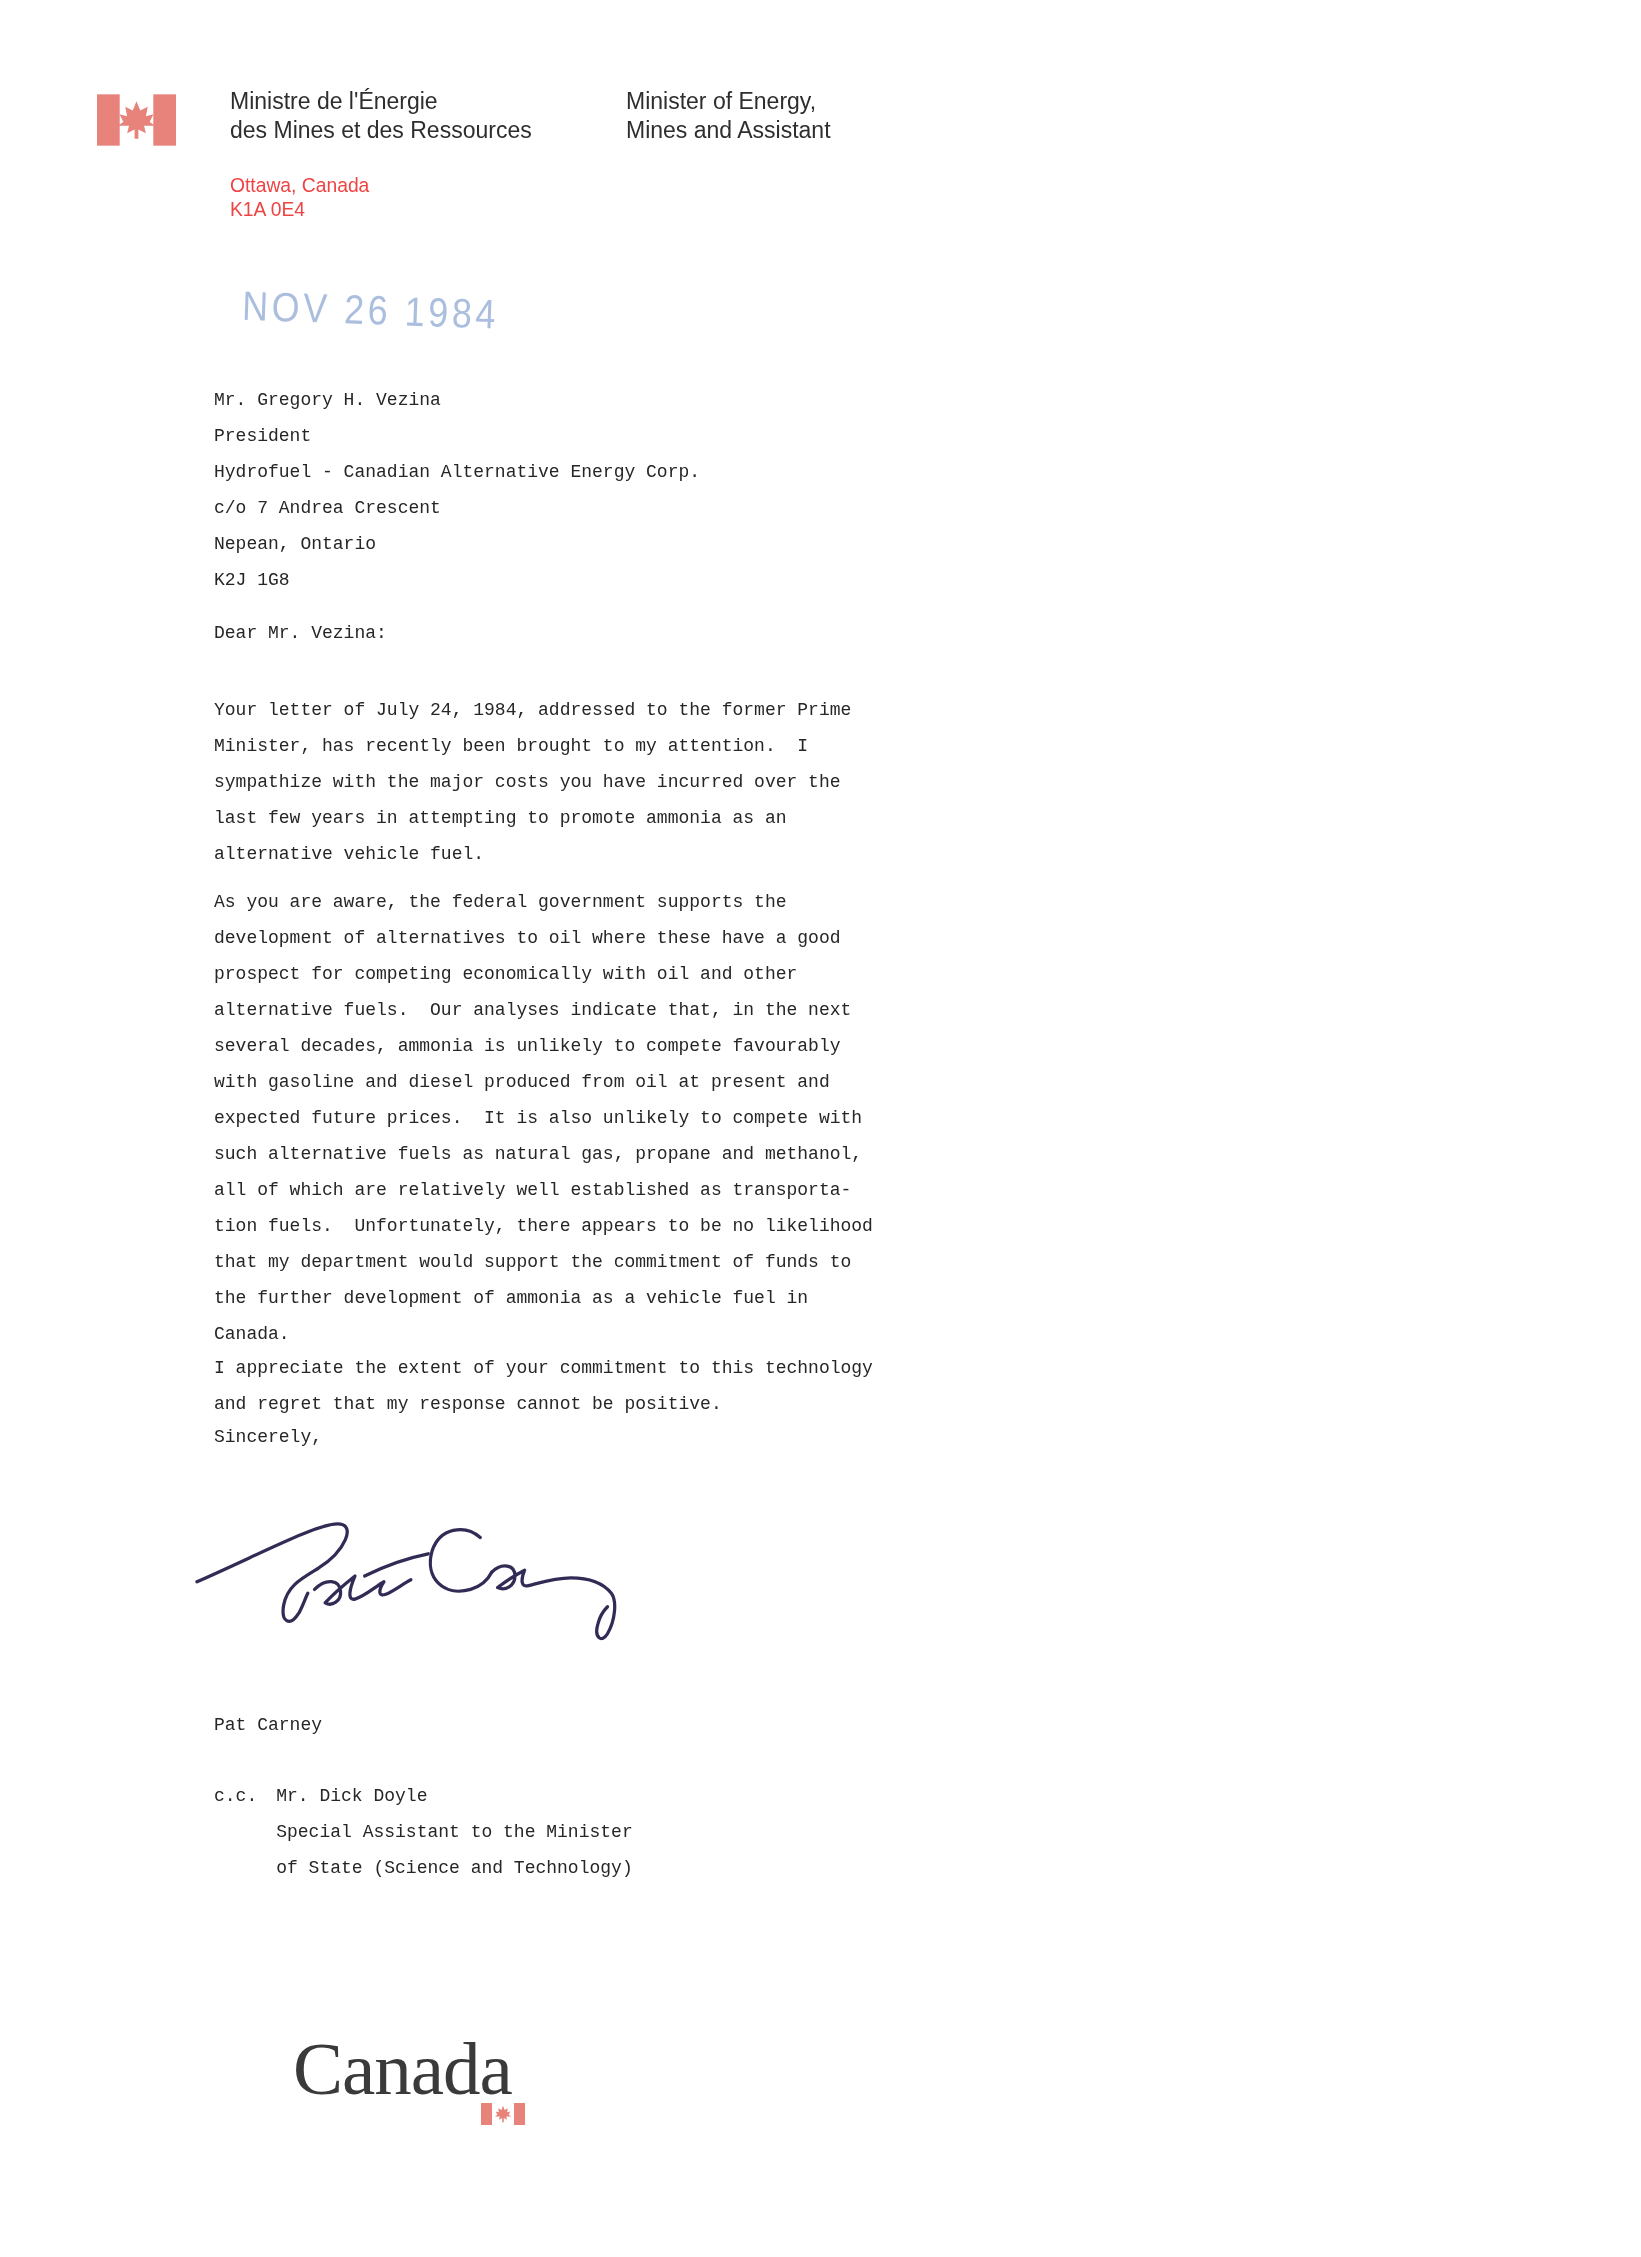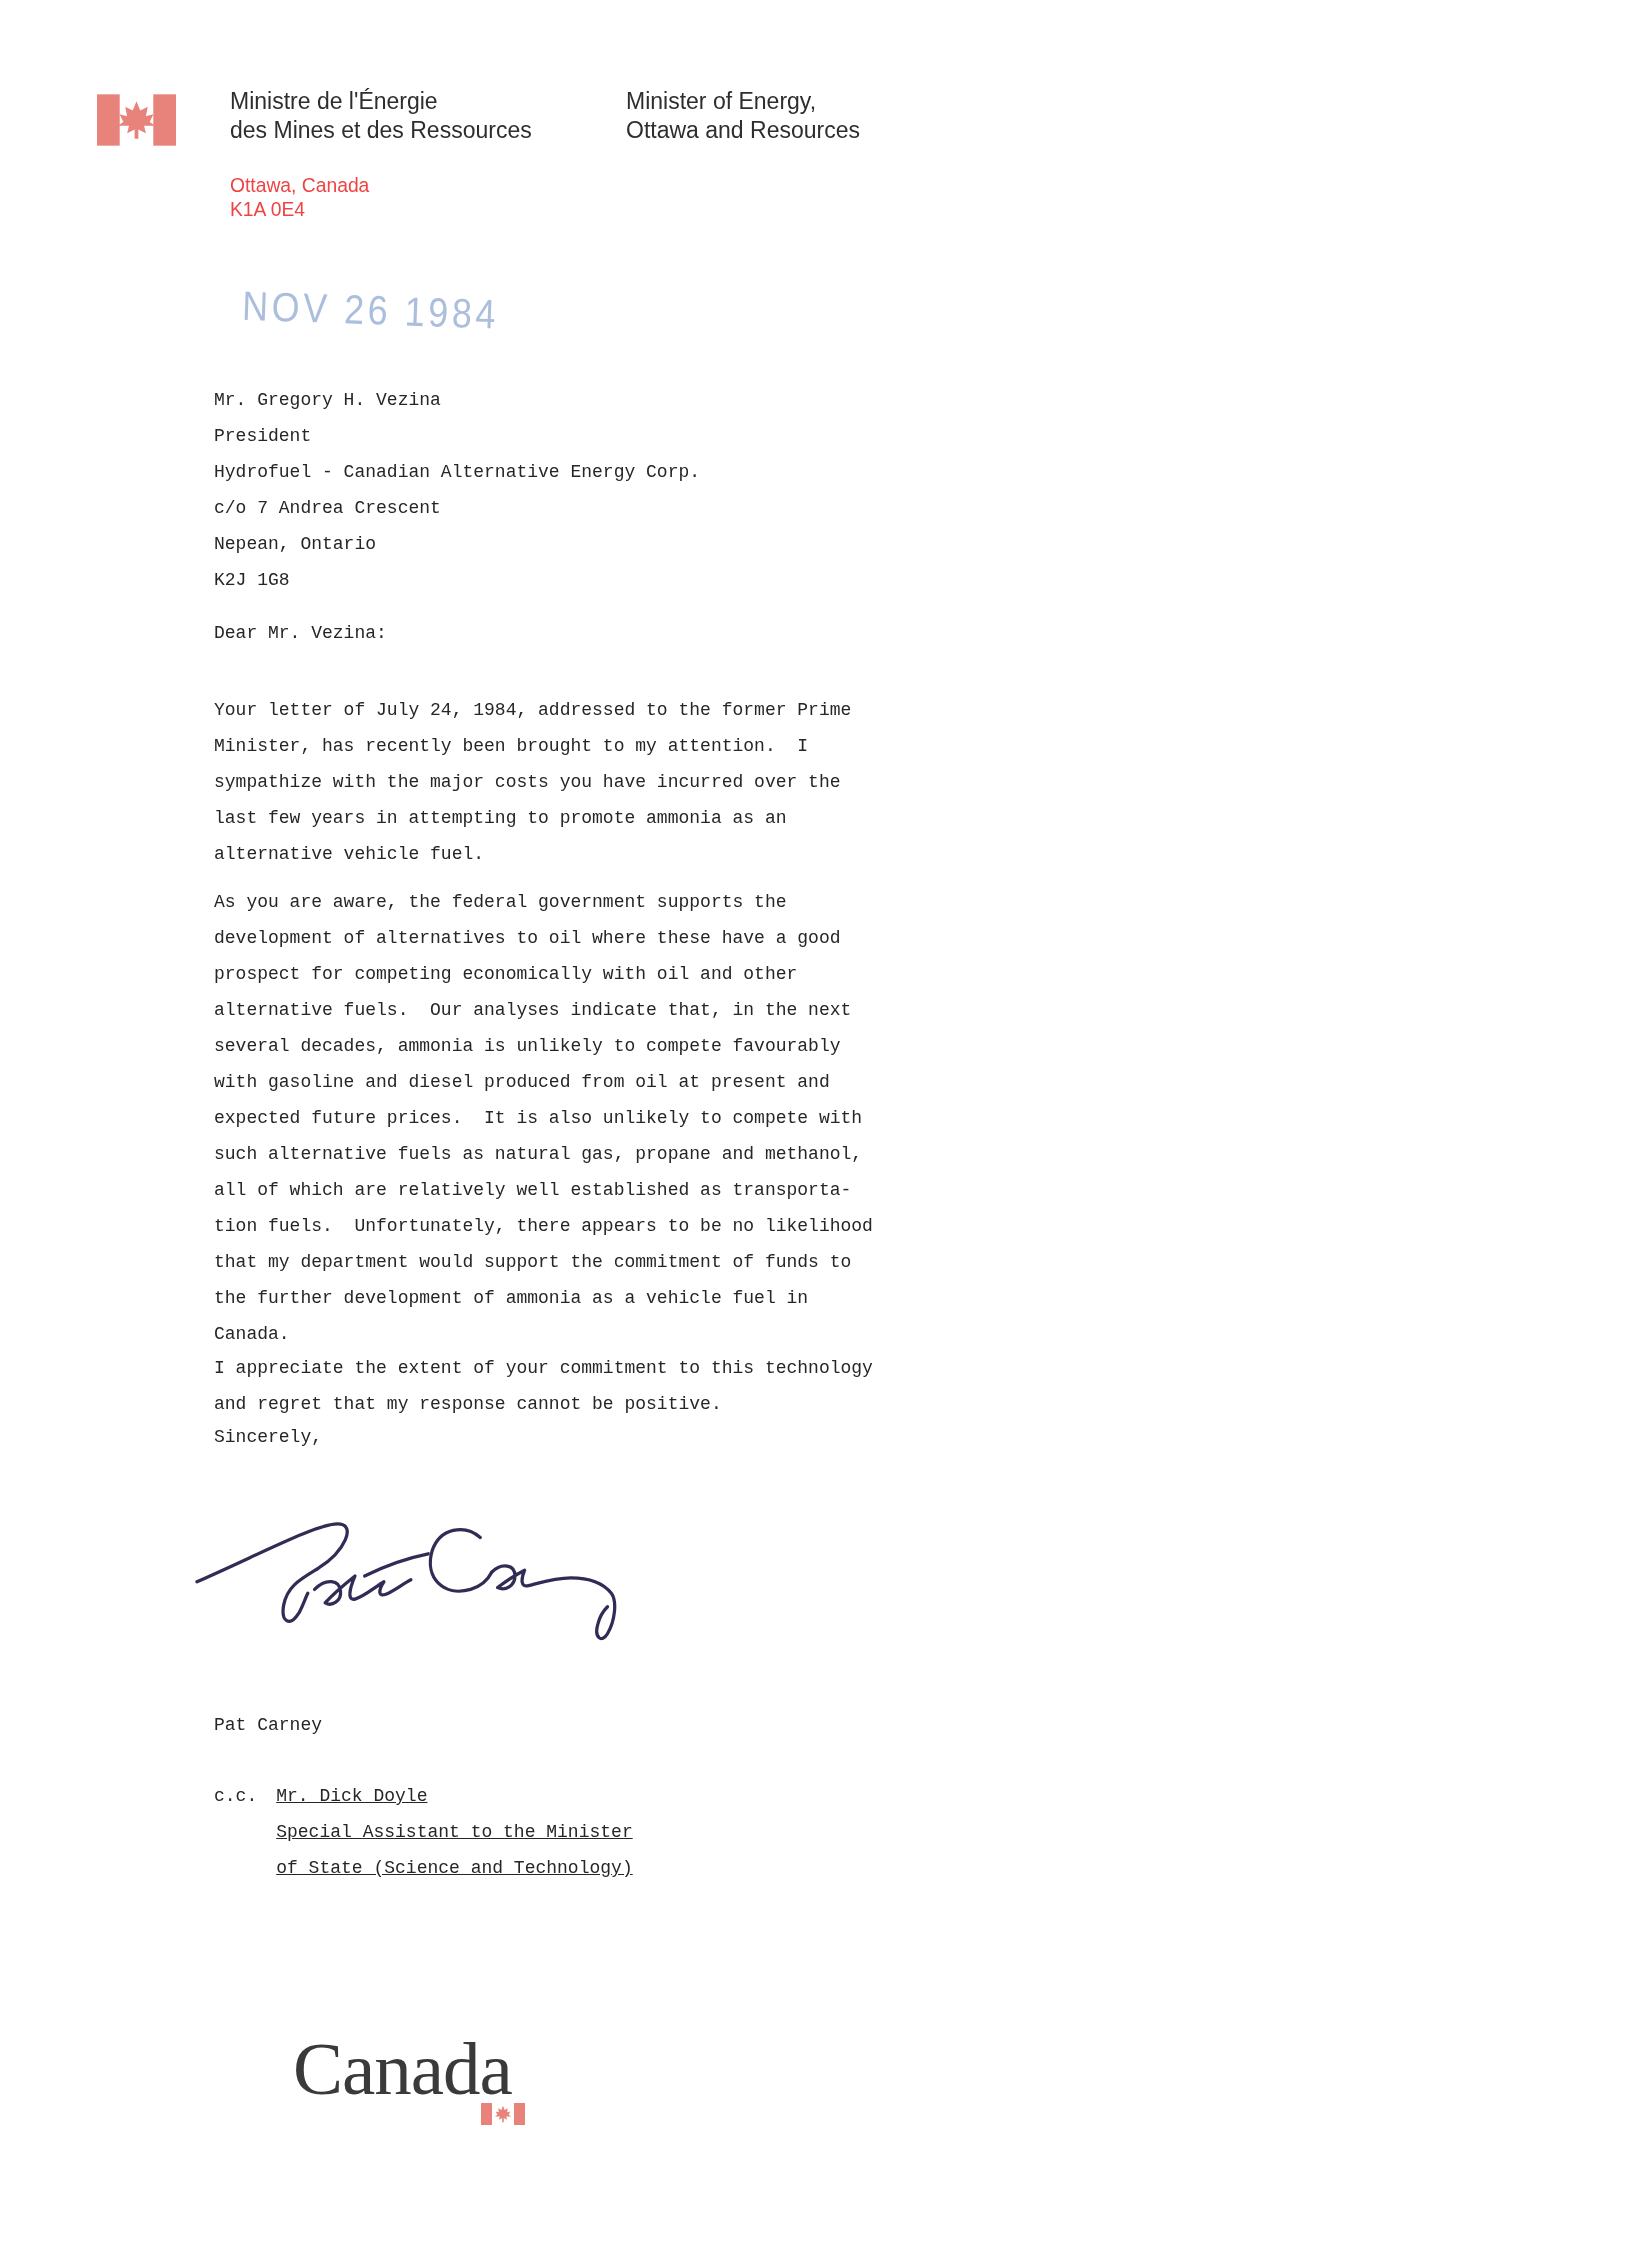--- a/index.html
+++ b/index.html
@@ -71,21 +71,21 @@
   .p1 { top: 692px; }
   .p2 { top: 884px; }
   .p3 { top: 1322px; margin-top: 28px; }
   .closing { top: 1419px; }
   .sig-name { top: 1684px; margin-top: 23px; }
   .cc {
     top: 1778px;
     display: flex;
   }
   .cc-label { margin-right: 19px; }
-  .cc-lines { white-space: pre; text-decoration: underline; }
+  .cc-lines { white-space: pre; }
   
   .signature {
     position: absolute;
     left: 191px; top: 1495px;
     width: 434px; height: 159px;
   }
   .signature svg { display: block; width: 100%; height: 100%; }
   
   .wordmark {
     position: absolute;
@@ -112,21 +112,21 @@
     <svg viewBox="0 0 80 52" aria-hidden="true">
       <rect x="0" y="0" width="23" height="52" fill="currentColor"></rect>
       <rect x="57" y="0" width="23" height="52" fill="currentColor"></rect>
       <path fill="currentColor" transform="translate(40,26) scale(1.9)" d="M0,-10 L2,-5 L6,-7 L5,-2 L9,-3 L7,1 L10,3 L4,3 L5,7 L1,5 L1,10 L-1,10 L-1,5 L-5,7 L-4,3 L-10,3 L-7,1 L-9,-3 L-5,-2 L-6,-7 L-2,-5 Z"></path>
     </svg>
   </div>
 
   <div class="dept dept-fr">Ministre de l'Énergie
 des Mines et des Ressources</div>
   <div class="dept dept-en">Minister of Energy,
-Ottawa and Resources</div>
+Mines and Assistant</div>
   <div class="office">Ottawa, Canada
 K1A 0E4</div>
 
   <div class="stamp" style="color: rgb(163, 183, 218);">NOV 26 1984</div>
 
   <div class="typed recipient">Mr. Gregory H. Vezina
 President
 Hydrofuel - Canadian Alternative Energy Corp.
 c/o 7 Andrea Crescent
 Nepean, Ontario

